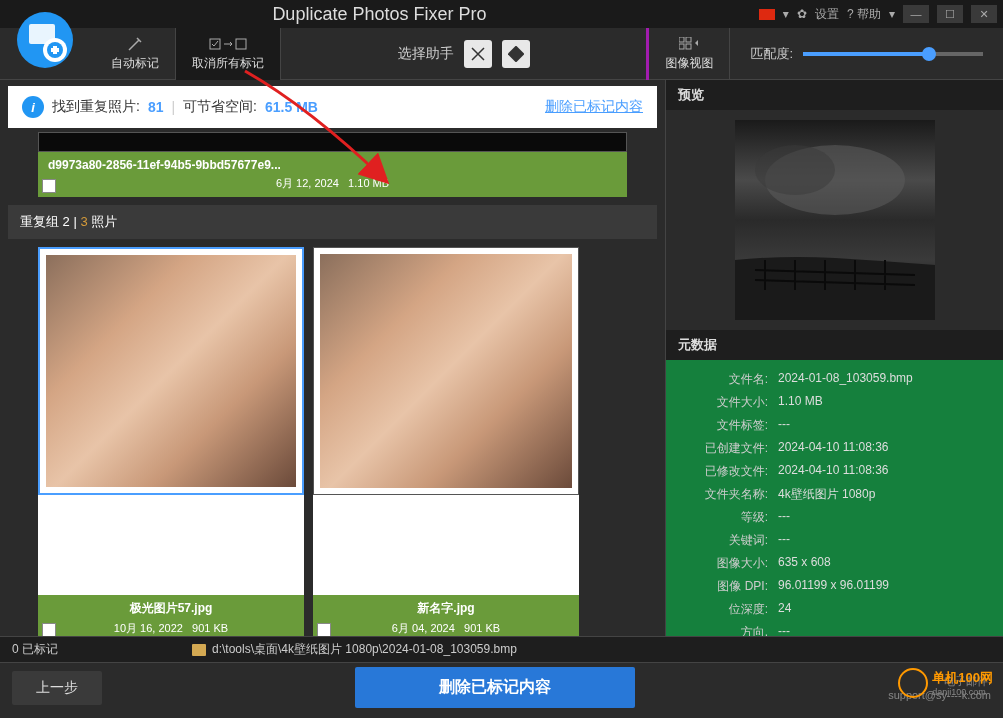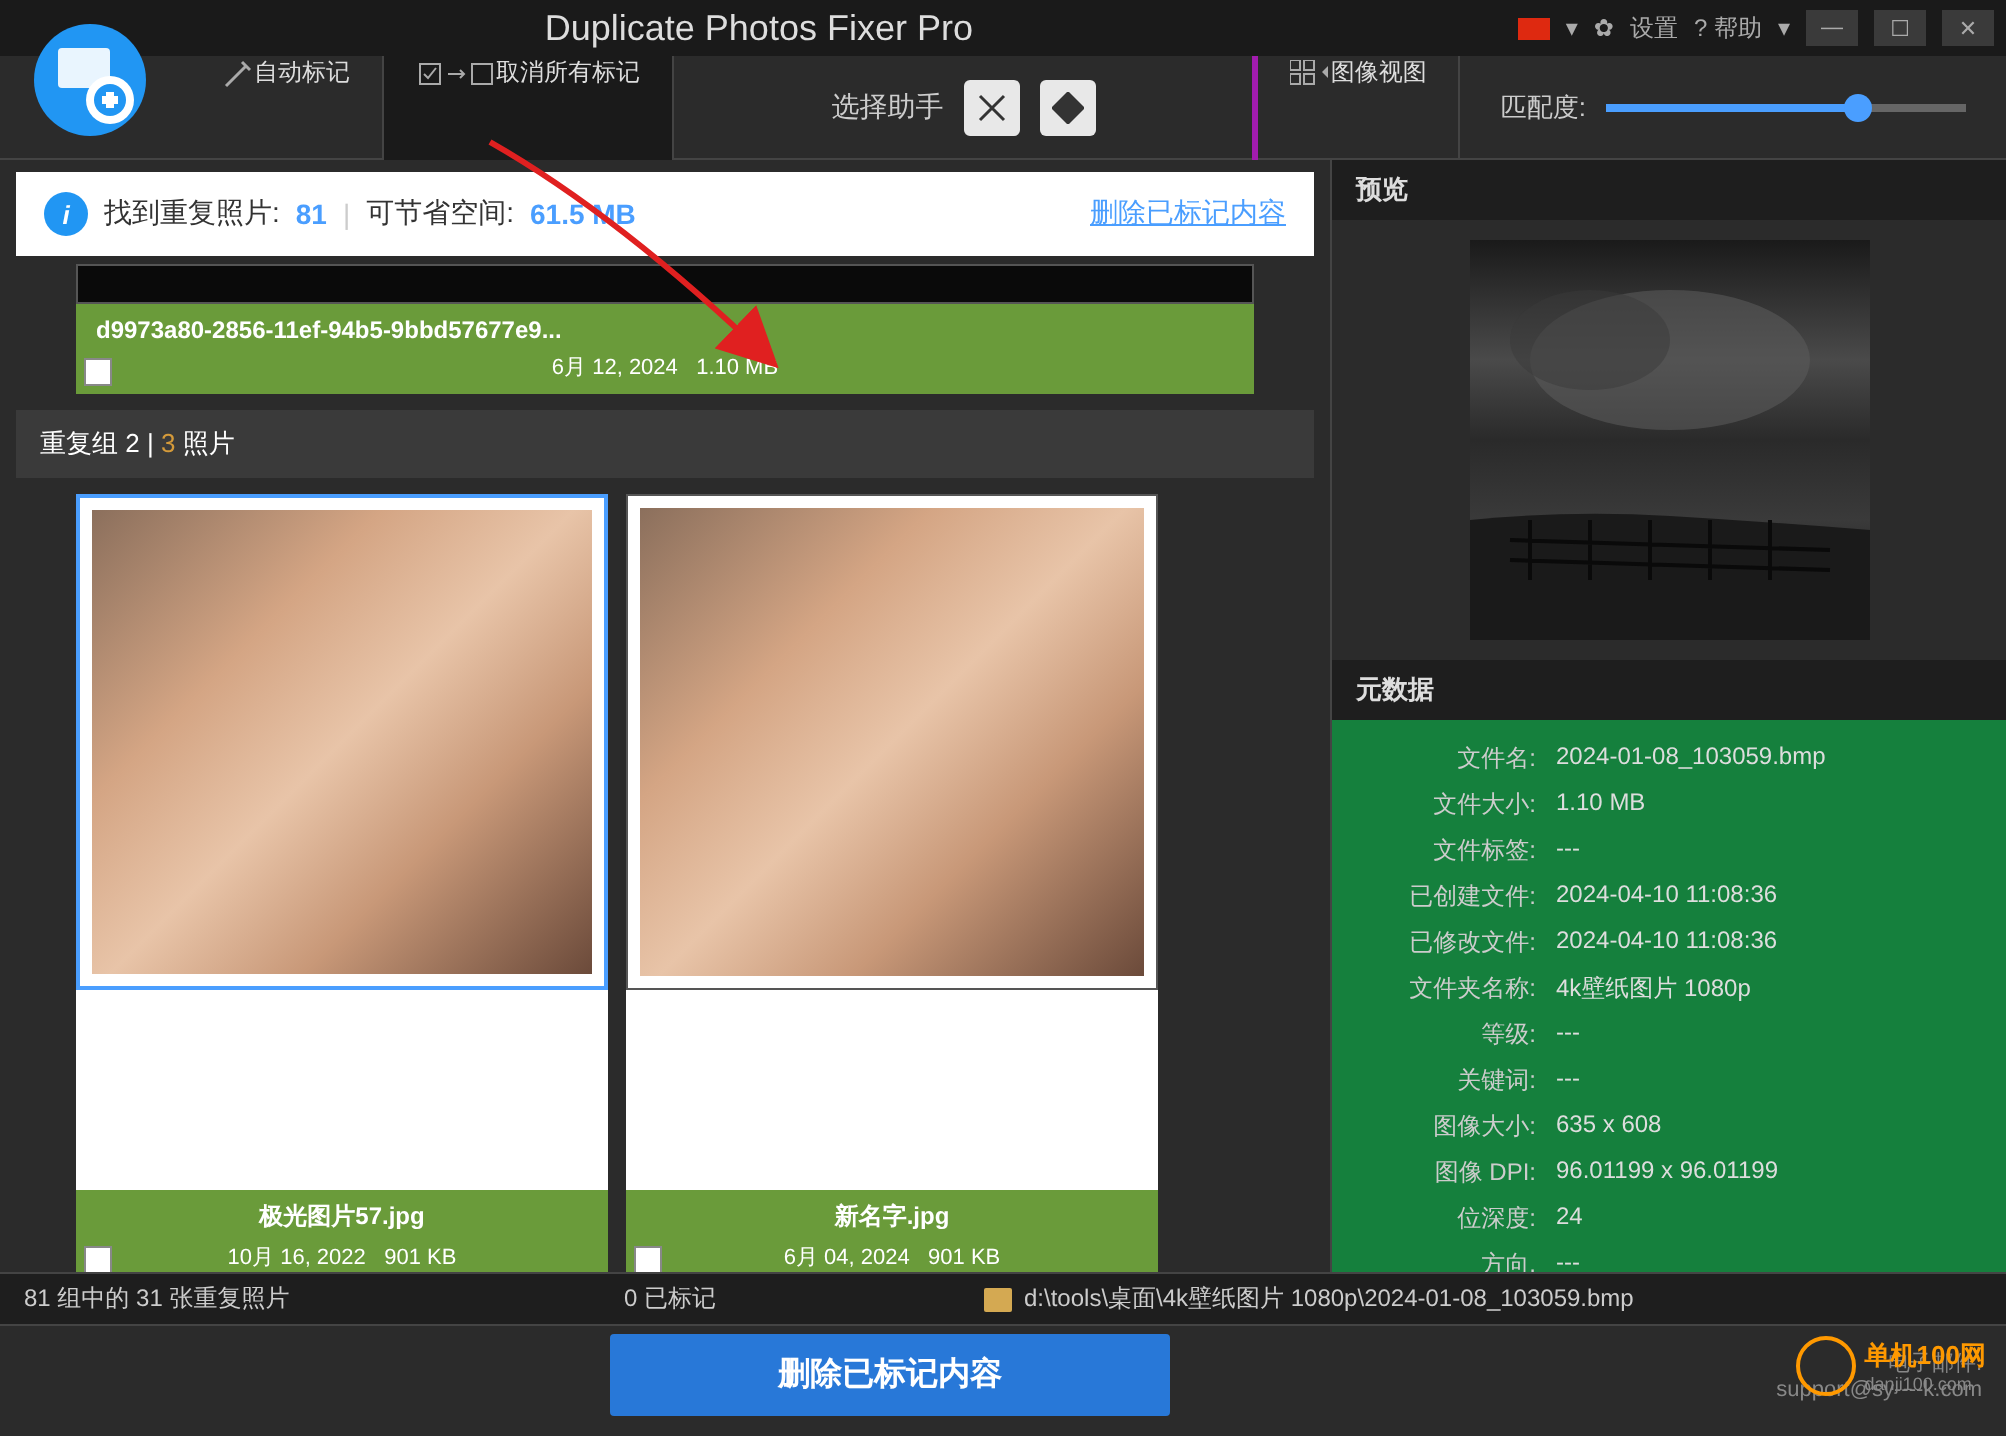--- a/index.html
+++ b/index.html
@@ -7,21 +7,21 @@
     
     .title-bar { height: 28px; background: #1a1a1a; display: flex; align-items: center; position: relative; }
     .app-logo { width: 60px; height: 60px; position: absolute; left: 15px; top: 10px; z-index: 10; }
     .app-title { flex: 1; text-align: center; color: #ddd; font-size: 18px; font-weight: 300; }
     .title-right { display: flex; align-items: center; gap: 8px; padding-right: 6px; font-size: 12px; color: #aaa; }
     .flag { width: 16px; height: 11px; background: #de2910; }
     .win-btn { width: 26px; height: 18px; background: #3a3a3a; display: flex; align-items: center; justify-content: center; cursor: pointer; font-size: 11px; }
     
     .toolbar { height: 52px; background: #2b2b2b; display: flex; align-items: center; border-bottom: 1px solid #444; }
     .toolbar-spacer-left { width: 95px; }
-    .toolbar-btn { height: 52px; display: flex; flex-direction: row; justify-content: center; padding: 0 16px; border-right: 1px solid #444; cursor: pointer; }
+    .toolbar-btn { height: 52px; display: flex; flex-direction: column; align-items: center; justify-content: center; padding: 0 16px; border-right: 1px solid #444; cursor: pointer; }
     .toolbar-btn.active { background: #1a1a1a; }
     .toolbar-icon { height: 18px; display: flex; align-items: center; justify-content: center; margin-bottom: 2px; }
     .toolbar-label { font-size: 12px; color: #ddd; }
     .toolbar-mid { flex: 1; display: flex; align-items: center; justify-content: center; gap: 10px; }
     .helper-label { font-size: 14px; color: #ccc; }
     .helper-icon { width: 28px; height: 28px; background: #e8e8e8; border-radius: 3px; display: flex; align-items: center; justify-content: center; cursor: pointer; }
     .match-section { display: flex; align-items: center; gap: 10px; padding: 0 20px; }
     .match-label { font-size: 13px; }
     .slider { width: 180px; height: 4px; background: #666; position: relative; }
     .slider-fill { position: absolute; left: 0; top: 0; height: 100%; width: 70%; background: #4a9eff; }
@@ -292,29 +292,29 @@
         </div>
       <div class="meta-row">
           <div class="meta-label">方向.</div>
           <div class="meta-value">---</div>
         </div>
     </div>
   </div>
 </div>
 
 <div class="status-bar">
-  <div class="status-left">81 组中的 31 张重复照片</div>
   <div class="status-mid">0 已标记</div>
   <div class="status-path">
     <div class="folder-icon"></div>
     <span>d:\tools\桌面\4k壁纸图片 1080p\2024-01-08_103059.bmp</span>
   </div>
 </div>
 
 <div class="bottom-bar">
+  <button class="btn-back">上一步</button>
   <div style="flex:1;display:flex;justify-content:center">
     <button class="btn-delete-main">删除已标记内容</button>
   </div>
   <div class="footer-right">
     <div>电子邮件:</div>
     <div>support@sy----k.com</div>
   </div>
 </div>
 
 <div class="watermark">

